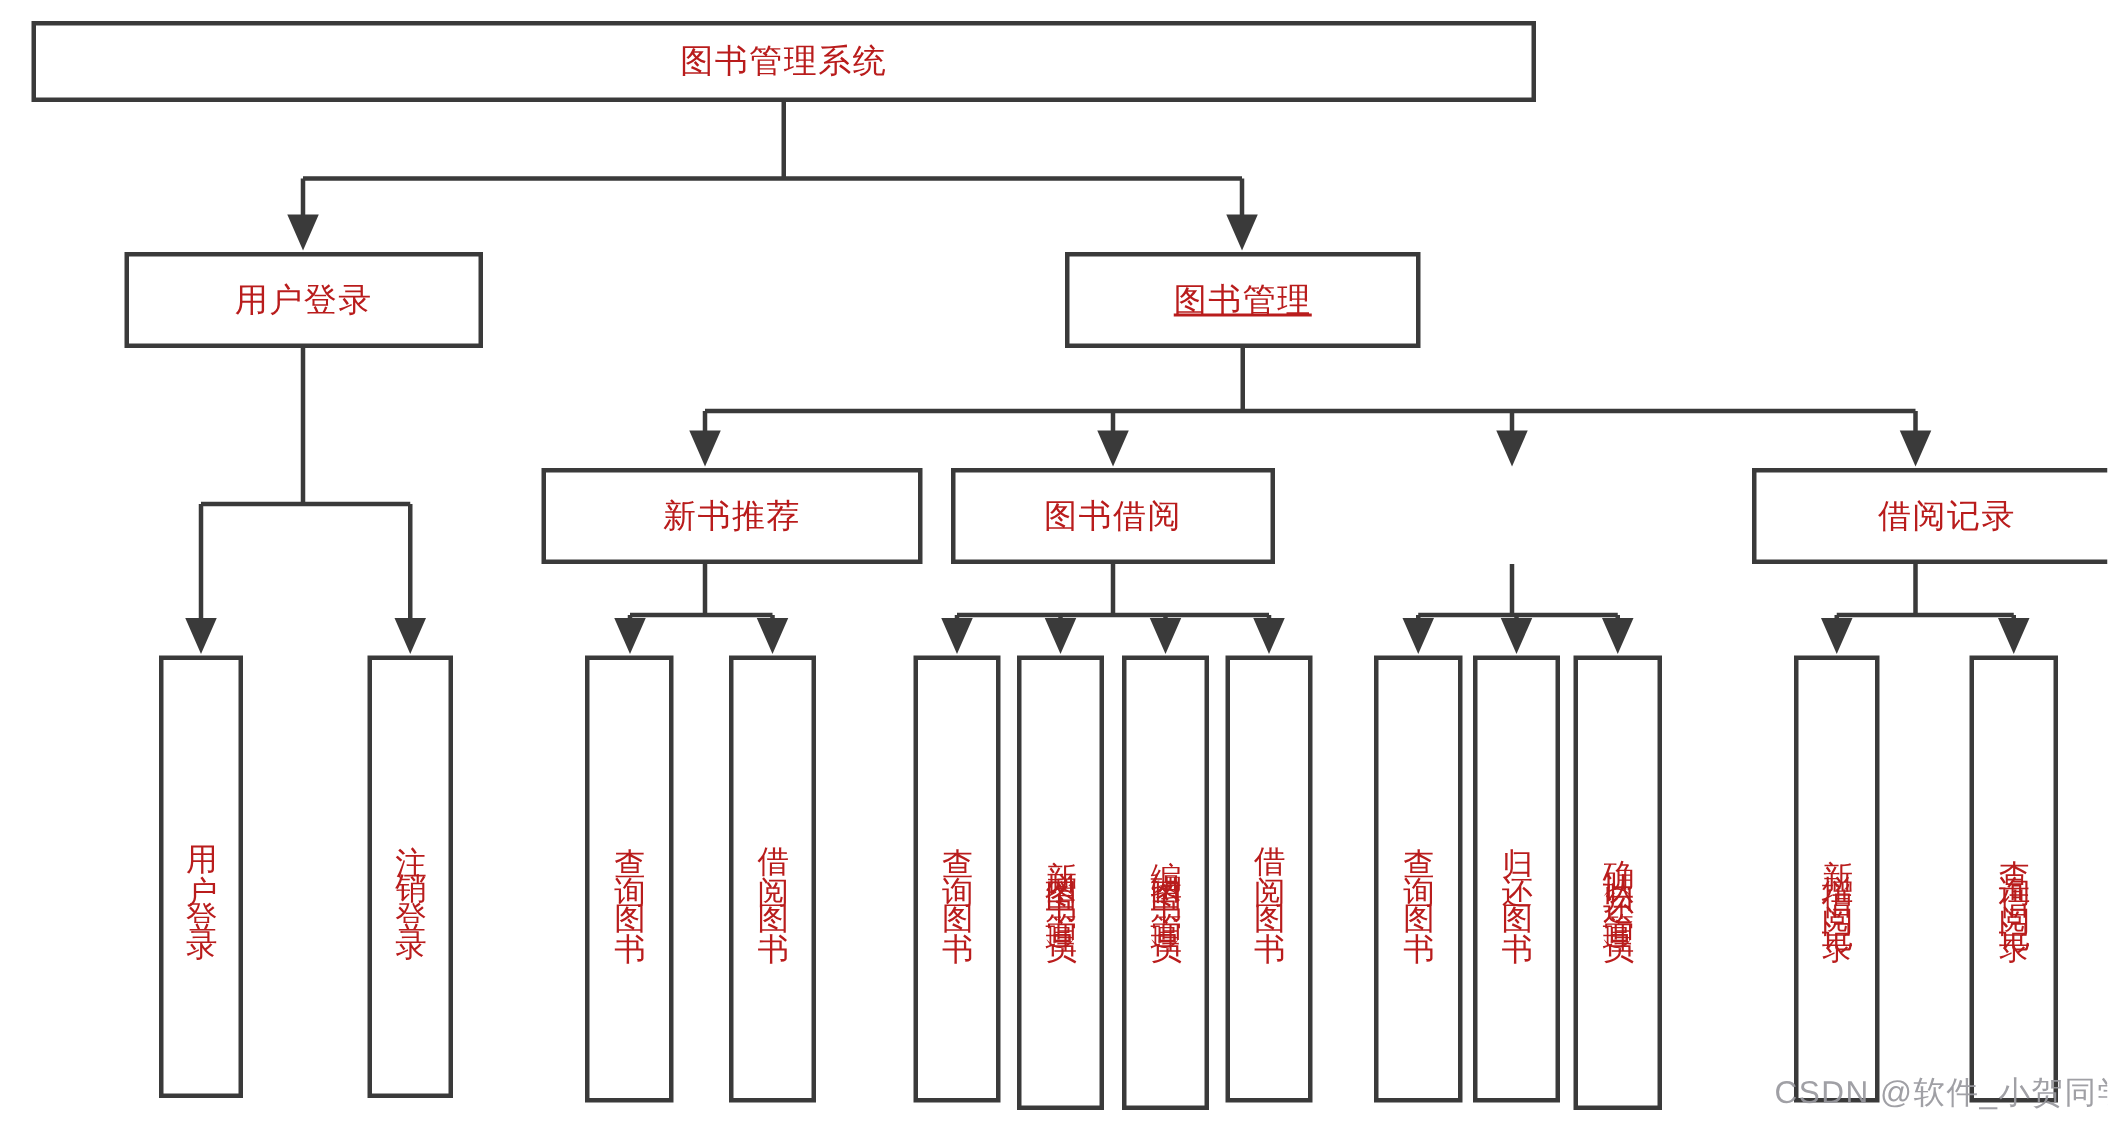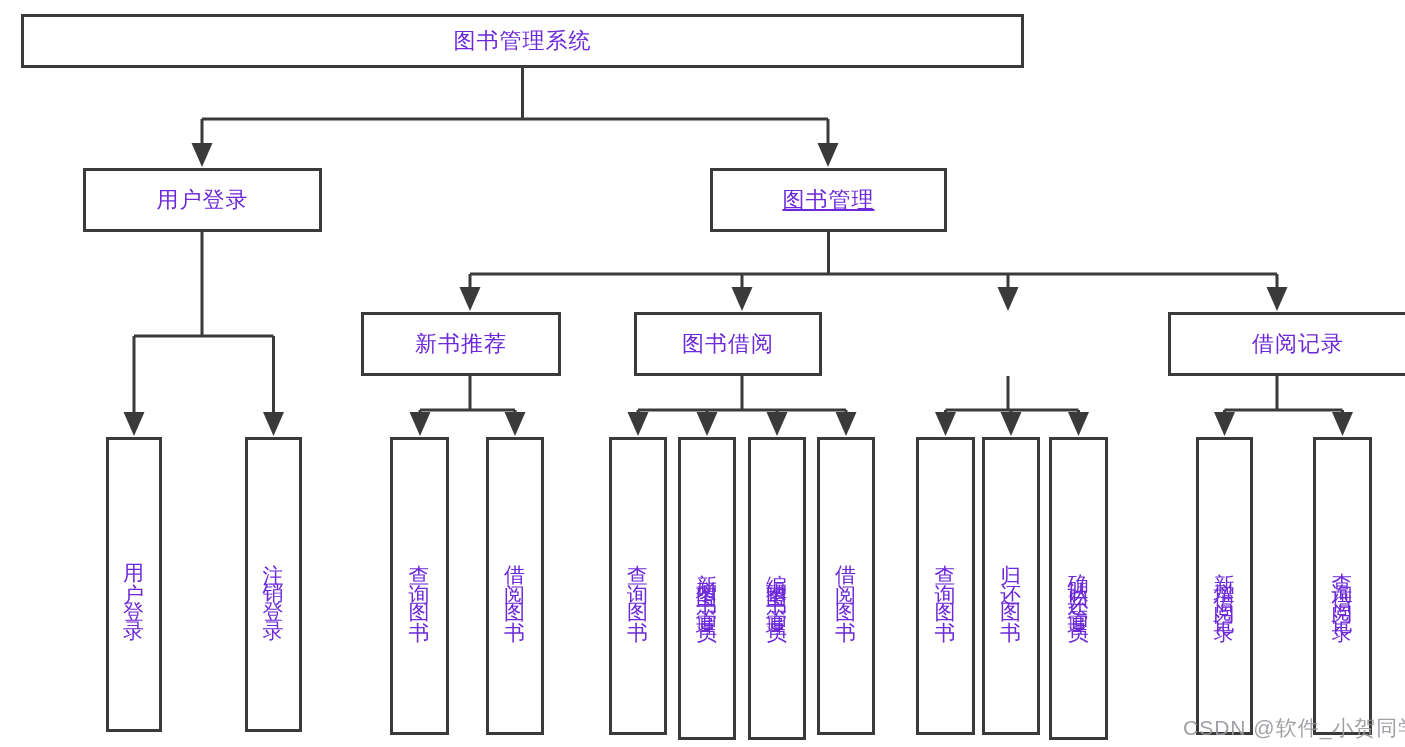--- a/index.html
+++ b/index.html
@@ -13,21 +13,21 @@
   }
   .connectors { position: absolute; left: 0; top: 0; }
   .box {
     position: absolute;
     box-sizing: border-box;
     border: 3px solid #3a3a3a;
     background: #ffffff;
     display: flex;
     align-items: center;
     justify-content: center;
-    color: #6d28d9;
+    color: #b91c1c;
   }
   .hbox { font-size: 22px; letter-spacing: 1px; white-space: nowrap; }
   .vbox {
     writing-mode: vertical-rl;
     text-orientation: mixed;
     font-size: 21px;
     line-height: 1;
   }
   .vs { letter-spacing: 19px; } 
   .vm { letter-spacing: 10px; } 
@@ -81,22 +81,22 @@
       <use href="#ah" transform="translate(1224.5,436)"></use>
       <use href="#ah" transform="translate(1342.5,436)"></use>
     </g>
   </svg>
 
   <div class="box hbox" style="left:21px; top:14px; width:1003px; height:54px;">图书管理系统</div>
 
   <div class="box hbox" style="left:83px; top:168px; width:239px; height:64px;">用户登录</div>
   <div class="box hbox" style="left:710px; top:168px; width:237px; height:64px;text-decoration:underline;">图书管理</div>
 
-  <div class="box hbox" style="left:361px; top:312px; width:200px; height:64px;">新书推荐</div>
-  <div class="box hbox" style="left:634px; top:312px; width:188px; height:64px;">图书借阅</div>
+  <div class="box hbox" style="left:361px; top:312px; width:254px; height:64px;">新书推荐</div>
+  <div class="box hbox" style="left:634px; top:312px; width:216px; height:64px;">图书借阅</div>
   <div class="box hbox" style="left:1168px; top:312px; width:260px; height:64px;">借阅记录</div>
 
   <div class="box vbox vs" style="left:106px; top:437px; width:56px; height:295px;">用户登录</div>
   <div class="box vbox vs" style="left:245px; top:437px; width:57px; height:295px;">注销登录</div>
 
   <div class="box vbox vs" style="left:390px; top:437px; width:59px; height:298px;">查询图书</div>
   <div class="box vbox vs" style="left:486px; top:437px; width:58px; height:298px;">借阅图书</div>
 
   <div class="box vbox vs" style="left:609px; top:437px; width:58px; height:298px;">查询图书</div>
   <div class="box vbox vl" style="left:678px; top:437px; width:58px; height:303px;">新增图书（管理员）</div>

